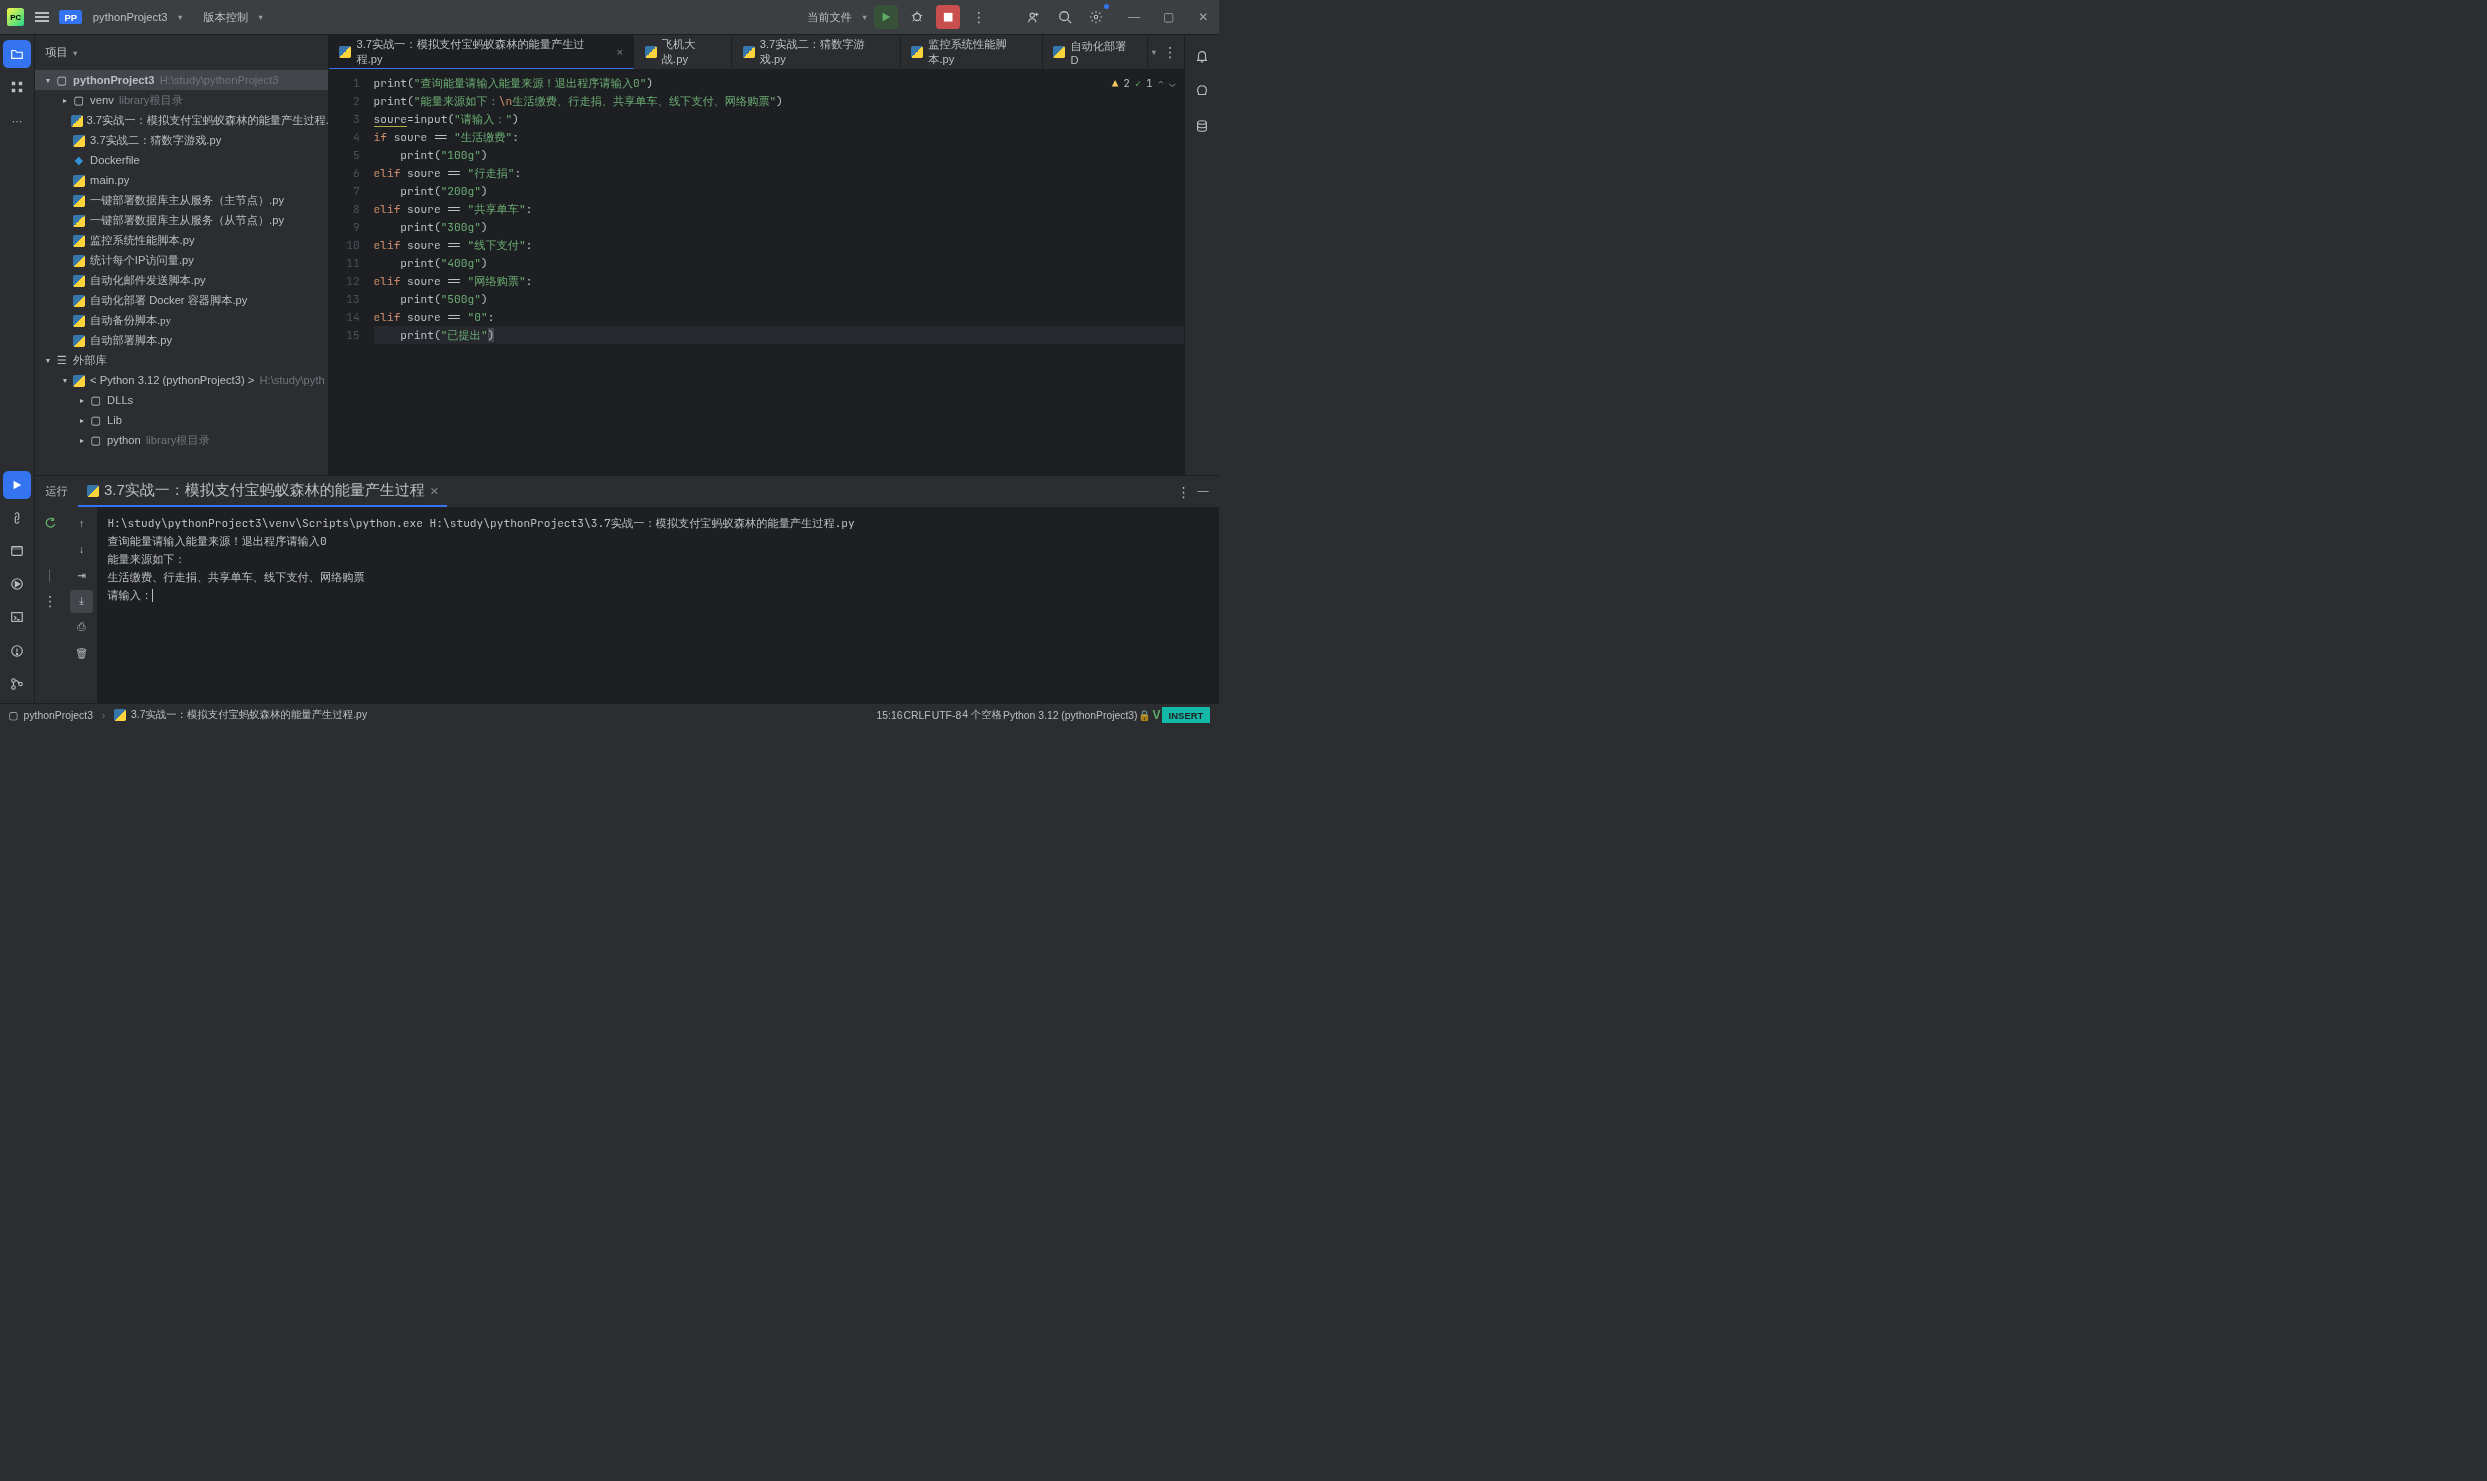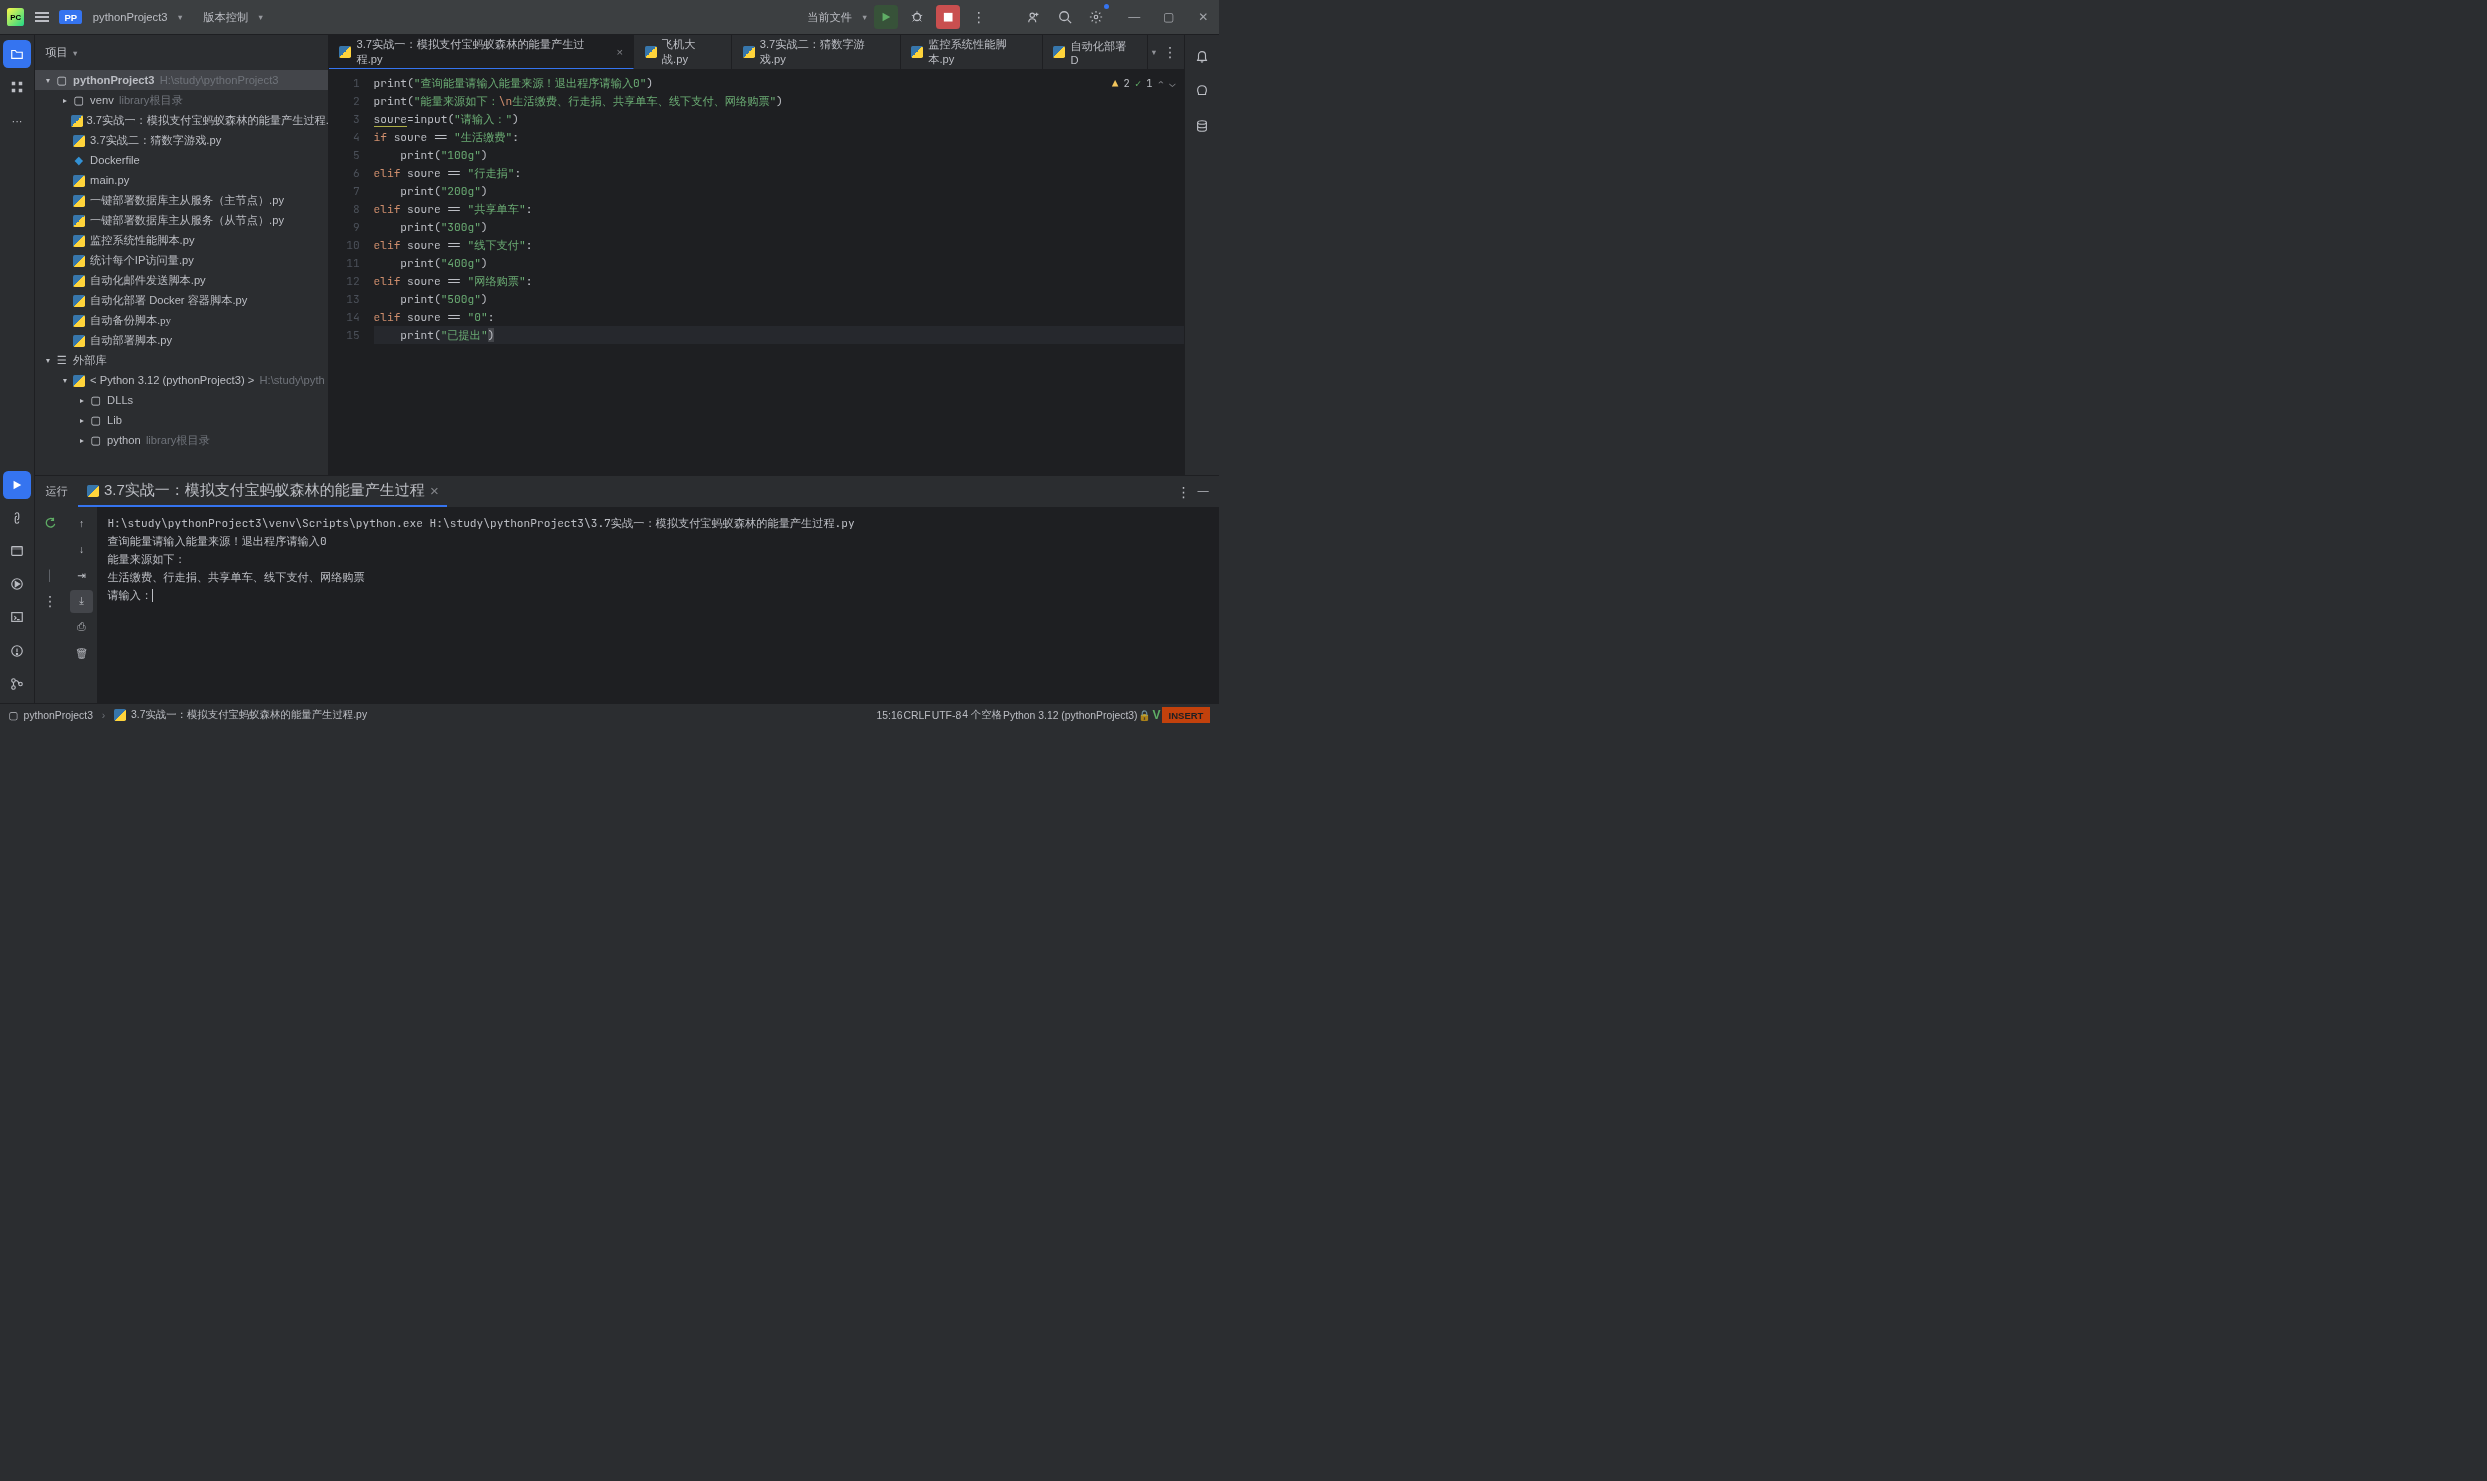--- a/index.html
+++ b/index.html
@@ -83,21 +83,21 @@
 .tool-btn { width: 22.5px; height: 22.5px; display: flex; align-items: center; justify-content: center; border-radius: 3.5px; cursor: pointer; color: #bcbec4; font-size: 10.4px; }
 .tool-btn.green { color: #5fad65; }
 .console { flex: 1; padding: 7px 10.4px; font-family: "JetBrains Mono", Consolas, monospace; font-size: 11.2px; line-height: 18px; color: #bcbec4; white-space: pre; }
 .console .cursor { display: inline-block; width: 0.9px; height: 13px; background: #bcbec4; vertical-align: middle; animation: blink 1s infinite; }
 @keyframes blink { 50% { opacity: 0; } }
 
 .statusbar { height: 23px; background: #2b2d30; border-top: 0.9px solid #1e1f22; display: flex; align-items: center; padding: 0 8.6px; font-size: 10.4px; color: #bcbec4; }
 .crumb { display: flex; align-items: center; gap: 5.2px; }
 .crumb-sep { color: #6f737a; margin: 0 3.5px; }
 .status-right { margin-left: auto; display: flex; align-items: center; gap: 1px; }
-.insert-ind { background: #c2410c; color: #1e1f22; padding: 2.6px 7px; font-weight: bold; font-size: 9.5px; }
+.insert-ind { background: #14b8a6; color: #1e1f22; padding: 2.6px 7px; font-weight: bold; font-size: 9.5px; }
 .vim-ind { color: #5fad65; font-weight: bold; font-size: 12px; }
 .lock-ic { opacity: 0.7; }
 
 svg { display: block; }
 </style>
 </head>
 <body>
 
 <div class="titlebar">
   <div class="titlebar-left">

